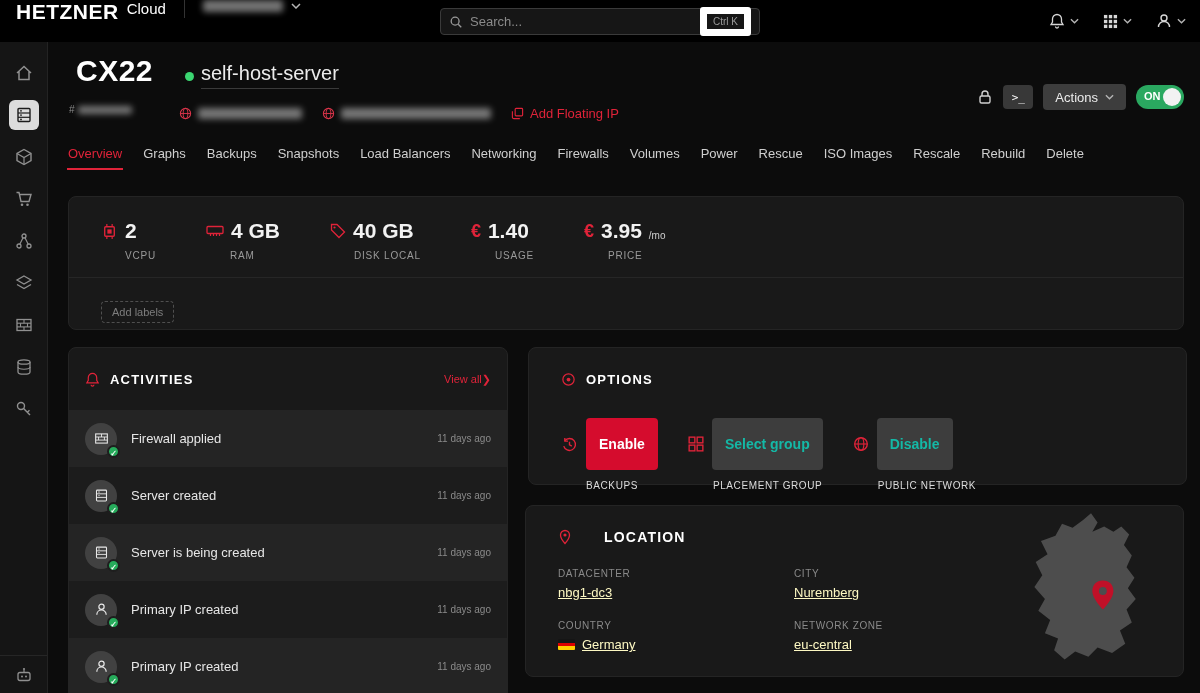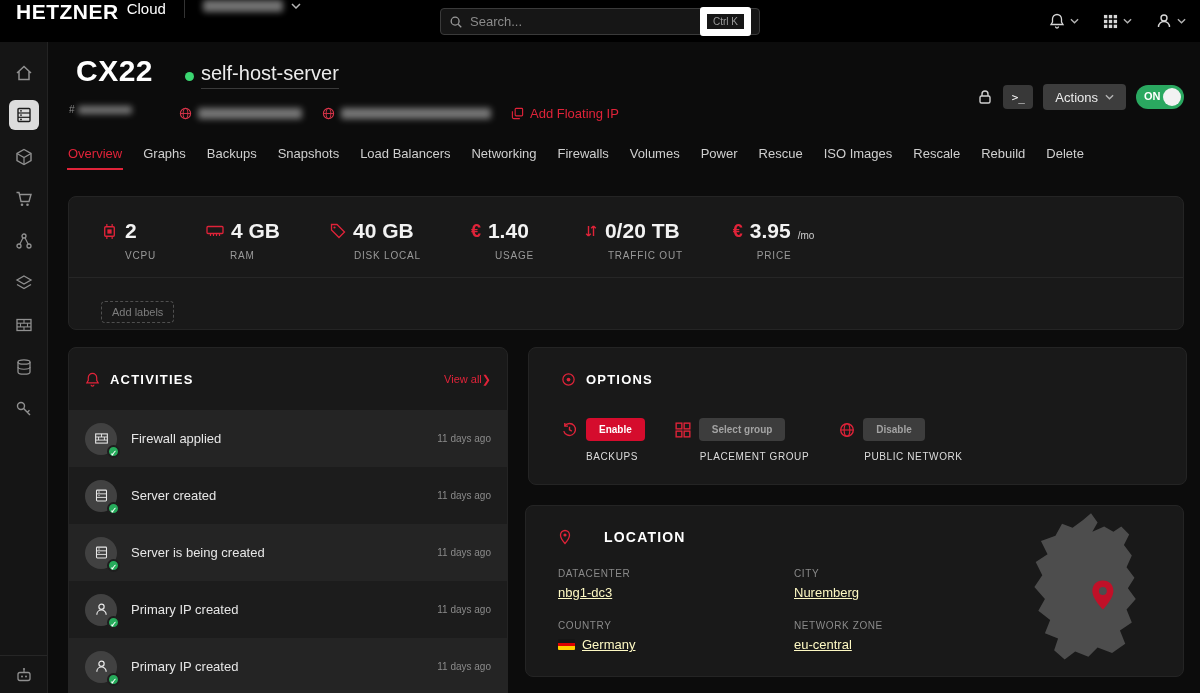--- a/index.html
+++ b/index.html
@@ -99,24 +99,24 @@
                text-align:center; font-weight:700; }
   .act-text { margin-left:14px; font-size:13px; color:#e6e6e6; }
   .act-time { margin-left:auto; font-size:10px; color:#8a8a8a; }
 
   
   .opt-card { left:480px; top:305px; width:659px; height:138px; }
   .opt-row { display:flex; padding:8px 0 0 32px; gap:30px; }
   .opt-item { display:flex; flex-direction:column; }
   .opt-top { display:flex; align-items:center; gap:8px; }
   .opt-icon { color:#e02339; display:flex; align-items:center; }
-  .btn { font-size:10px; font-weight:600; padding:6px 13px; border-radius:4px; border:none;
+  .btn { font-size:14px; font-weight:600; padding:18px 13px; border-radius:4px; border:none;
          cursor:pointer; font-family:"Liberation Sans",sans-serif; }
   .btn-red { background:#d50c2d; color:#fff; }
-  .btn-gray { background:#3d3d3d; color:#a3a3a3; }
+  .btn-gray { background:#3d3d3d; color:#14b8a6; }
   .opt-label { margin-top:10px; margin-left:25px; font-size:10px; color:#dcdcdc; letter-spacing:.6px; }
 
   
   .loc-card { left:477px; top:463px; width:659px; height:172px; }
   .loc-grid { position:absolute; left:32px; top:62px; display:grid; grid-template-columns:236px auto;
               row-gap:20px; }
   .loc-label { font-size:10px; color:#8a8a8a; letter-spacing:.6px; margin-bottom:6px; }
   .loc-value { font-size:13px; color:#fef9c3; display:flex; align-items:center; gap:7px;text-decoration:underline; }
   .flag-de { width:17px; height:11px; border-radius:1px;
              background:linear-gradient(to bottom, #151515 33%, #d00 33%, #d00 66%, #ffce00 66%); }
@@ -429,32 +429,20 @@
       </div>
       <div class="stat">
         <div class="stat-main">
           <span class="euro-glyph">€</span>
           <span class="stat-value">1.40</span>
         </div>
         <div class="stat-label">USAGE</div>
       </div>
       <div class="stat">
         <div class="stat-main">
-          <span class="stat-icon">
-              <svg width="14" height="16" viewBox="0 0 14 16">
-                <path d="M4.5 3 V13 M4.5 13 L2.2 10.7 M4.5 13 L6.8 10.7" fill="none" stroke="currentColor" stroke-width="1.4"></path>
-                <path d="M9.5 13 V3 M9.5 3 L7.2 5.3 M9.5 3 L11.8 5.3" fill="none" stroke="currentColor" stroke-width="1.4"></path>
-              </svg>
-            </span>
-          <span class="stat-value">0/20 TB</span>
-        </div>
-        <div class="stat-label">TRAFFIC OUT</div>
-      </div>
-      <div class="stat">
-        <div class="stat-main">
           <span class="euro-glyph">€</span>
           <span class="stat-value">3.95</span>
           <span class="stat-suffix">/mo</span>
         </div>
         <div class="stat-label">PRICE</div>
       </div>
     </div>
     <div class="stats-divider"></div>
     <div class="labels-chip">Add labels</div>
   </div>

